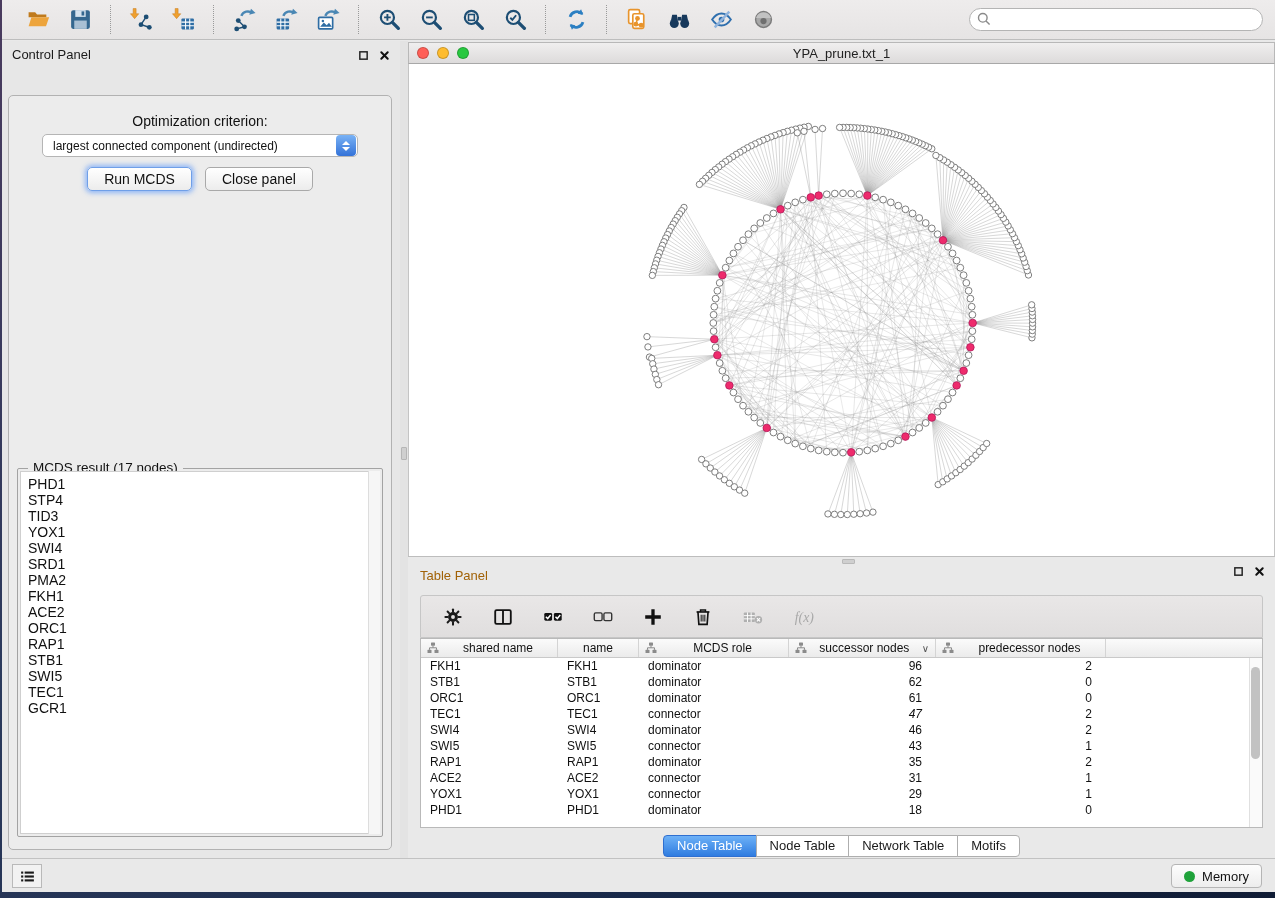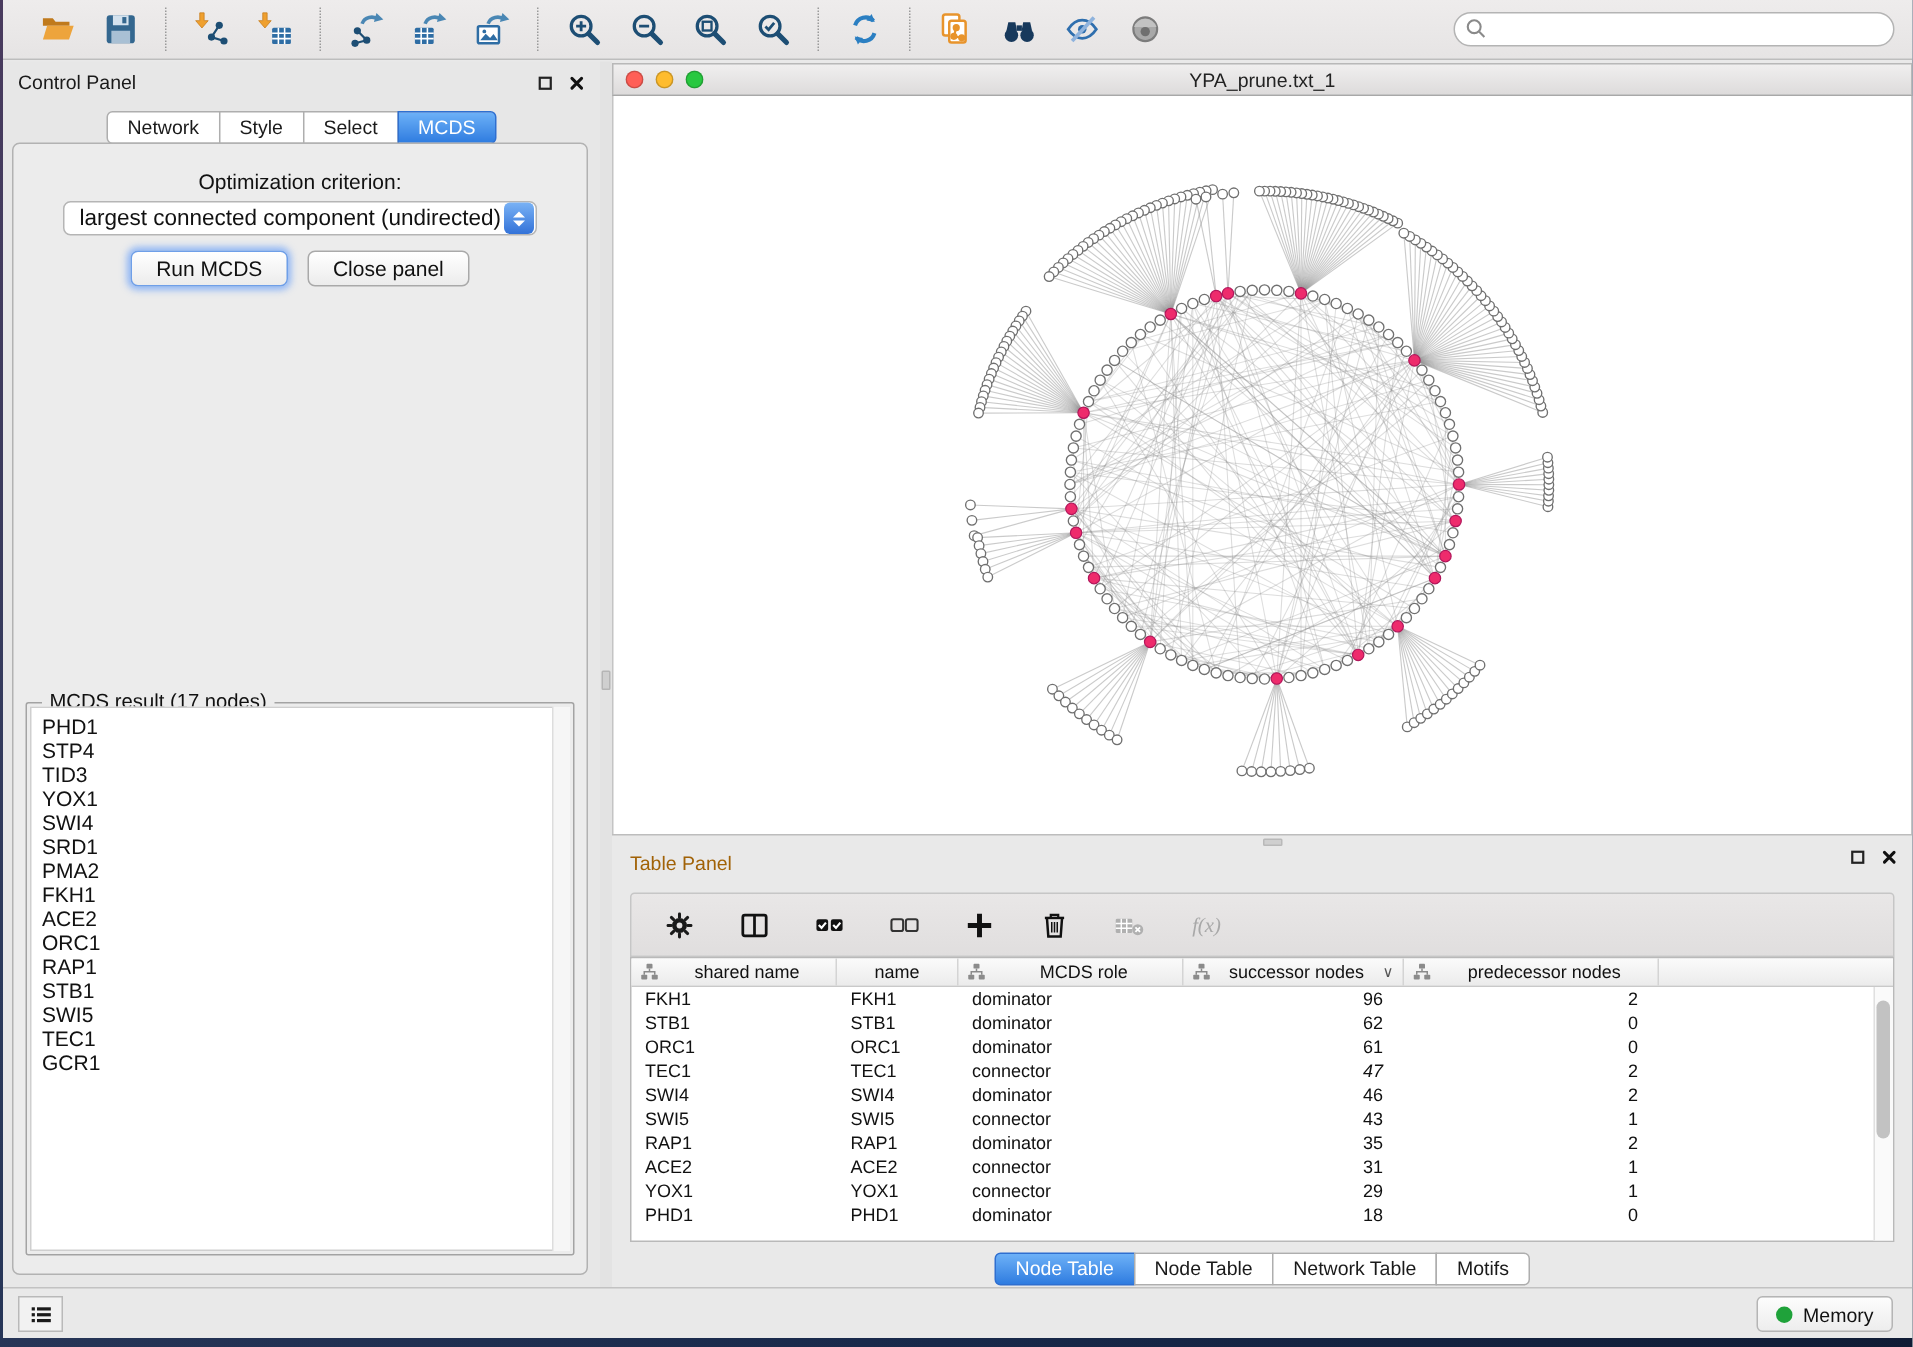--- a/index.html
+++ b/index.html
@@ -33,21 +33,21 @@
   .cp-tabs { position:absolute; top:33px; left:50%; transform:translateX(-50%); display:inline-flex; }
   .seg-tab { font-size:13px; padding:2px 13px 3px; background:#fff; border:1px solid #aeaeae; margin-left:-1px; color:#1a1a1a; white-space:nowrap; }
   .seg-tab:first-child { border-radius:4px 0 0 4px; margin-left:0; }
   .seg-tab:last-child { border-radius:0 4px 4px 0; }
   .seg-tab.active { background:linear-gradient(#6db1f7,#2f7ce0); border-color:#2f6fd0; color:#fff; }
   .cp-body { position:absolute; left:6px; right:8px; top:54px; bottom:8px;
     background:#ececec; border:1px solid #b2b2b2; border-radius:5px; }
   .opt-label { position:absolute; top:17px; width:100%; text-align:center; font-size:14px; color:#111; }
   .dropdown { position:absolute; top:38px; left:50%; transform:translateX(-50%); width:316px; height:23px;
     background:#fff; border:1px solid #b5b5b5; border-radius:5px; display:flex; align-items:center; }
-  .dropdown .dval { flex:1; font-size:15px; padding-left:10px; color:#111; white-space:nowrap; }
+  .dropdown .dval { flex:1; font-size:12px; padding-left:10px; color:#111; white-space:nowrap; }
   .dd-spin { width:20px; height:21px; margin-right:1px; border-radius:4px;
     background:linear-gradient(#79b2f5,#3372d8); display:flex; flex-direction:column; align-items:center; justify-content:center; gap:2px; }
   .dd-spin .up { width:0; height:0; border-left:4px solid transparent; border-right:4px solid transparent; border-bottom:4px solid #fff; }
   .dd-spin .dn { width:0; height:0; border-left:4px solid transparent; border-right:4px solid transparent; border-top:4px solid #fff; }
   .btn-row { position:absolute; top:71px; width:100%; display:flex; justify-content:center; gap:13px; }
   .aqua-btn { height:24px; padding:0 16px; background:linear-gradient(#ffffff,#ececec); border:1px solid #a9a9a9;
     border-radius:5px; font-size:14px; color:#111; font-family:"Liberation Sans",sans-serif; }
   .aqua-btn.focused { border-color:#6f9fe8; box-shadow:0 0 5px 2px rgba(92,152,250,0.65); }
   .groupbox { position:absolute; left:8px; right:8px; top:372px; bottom:12px; border:1px solid #a3a3a3; border-radius:2px; }
   .groupbox .gtitle { position:absolute; top:-9px; left:10px; background:#ececec; padding:0 5px; font-size:13.5px; color:#111; }
@@ -266,26 +266,20 @@
   <div class="control-panel">
     <div class="cp-header">Control Panel</div>
     <div class="panel-wicons">
       <svg viewBox="0 0 12 12">
           <rect x="2" y="2" width="8" height="8" fill="none" stroke="#222" stroke-width="1.6"></rect>
         </svg>
       <svg viewBox="0 0 12 12">
           <path d="M2.5 2.5l7 7M9.5 2.5l-7 7" stroke="#111" stroke-width="2.2" stroke-linecap="round"></path>
         </svg>
     </div>
-    <div class="cp-tabs" id="cp-tabs">
-        <div class="seg-tab">Network</div>
-        <div class="seg-tab">Style</div>
-        <div class="seg-tab">Select</div>
-        <div class="seg-tab active">MCDS</div>
-      </div>
     <div class="cp-body">
       <div class="opt-label">Optimization criterion:</div>
       <div class="dropdown">
         <span class="dval">largest connected component (undirected)</span>
         <span class="dd-spin">
             <span class="up"></span>
             <span class="dn"></span>
           </span>
       </div>
       <div class="btn-row">

